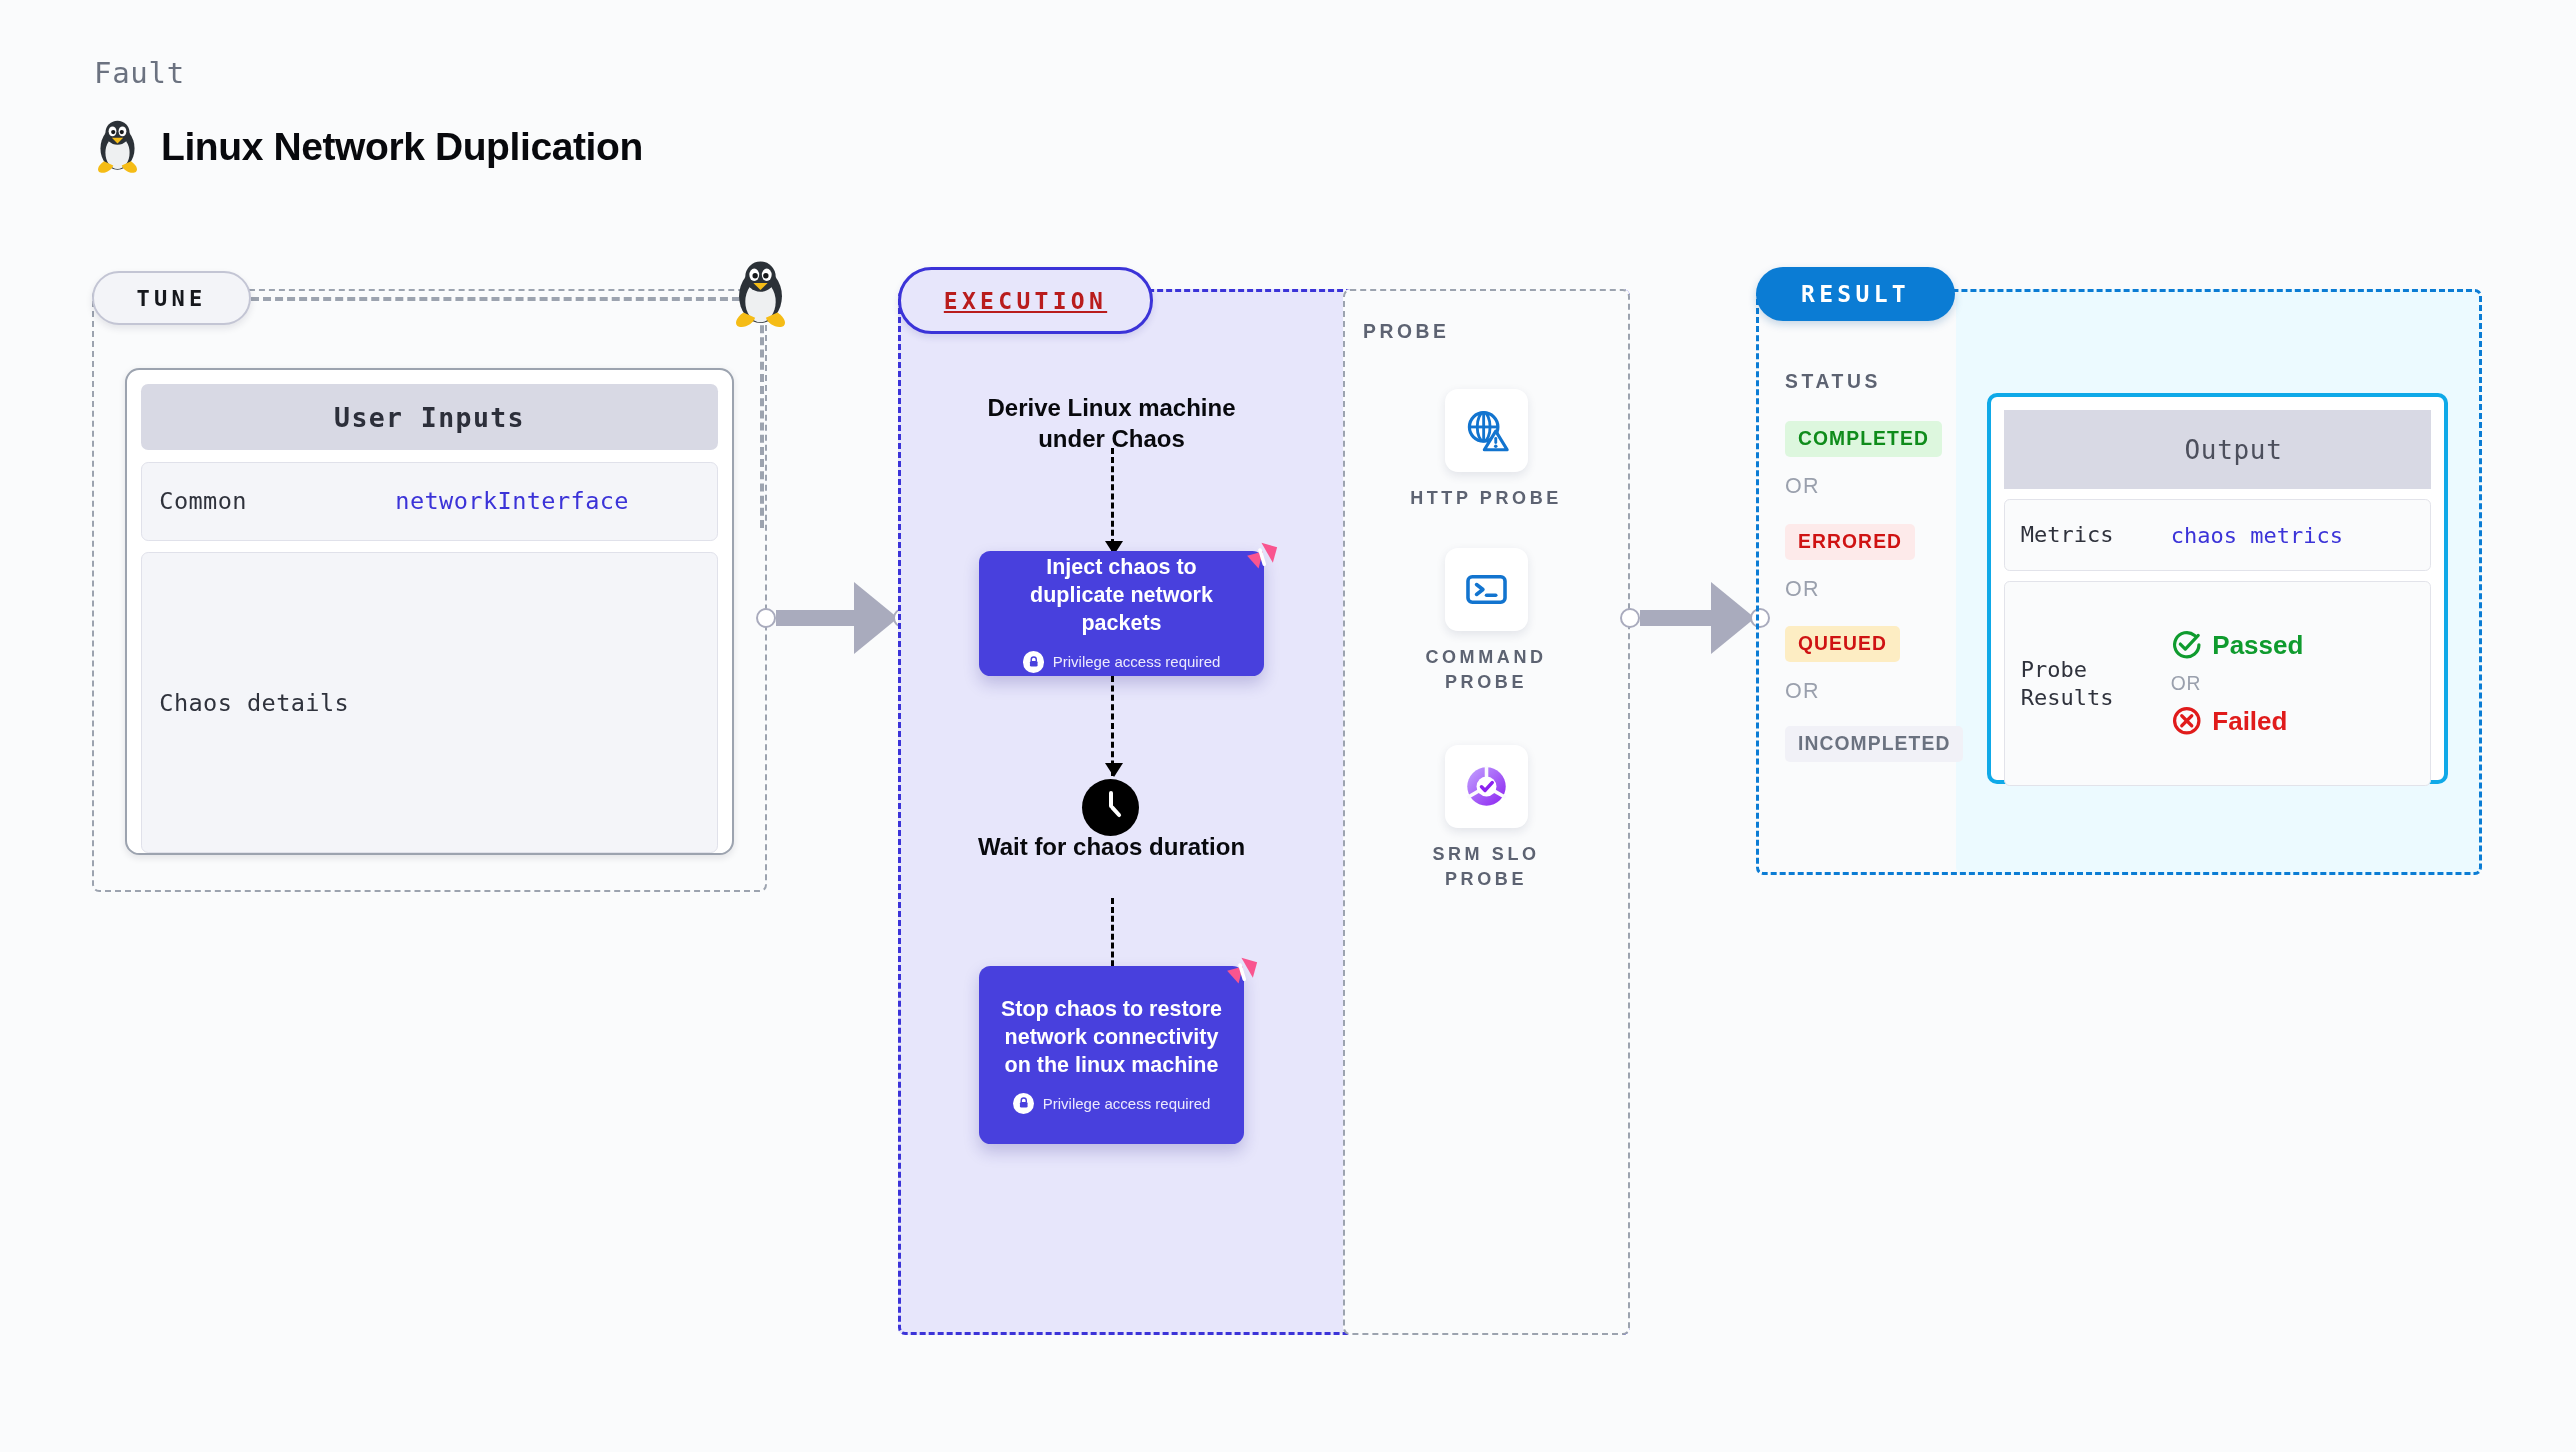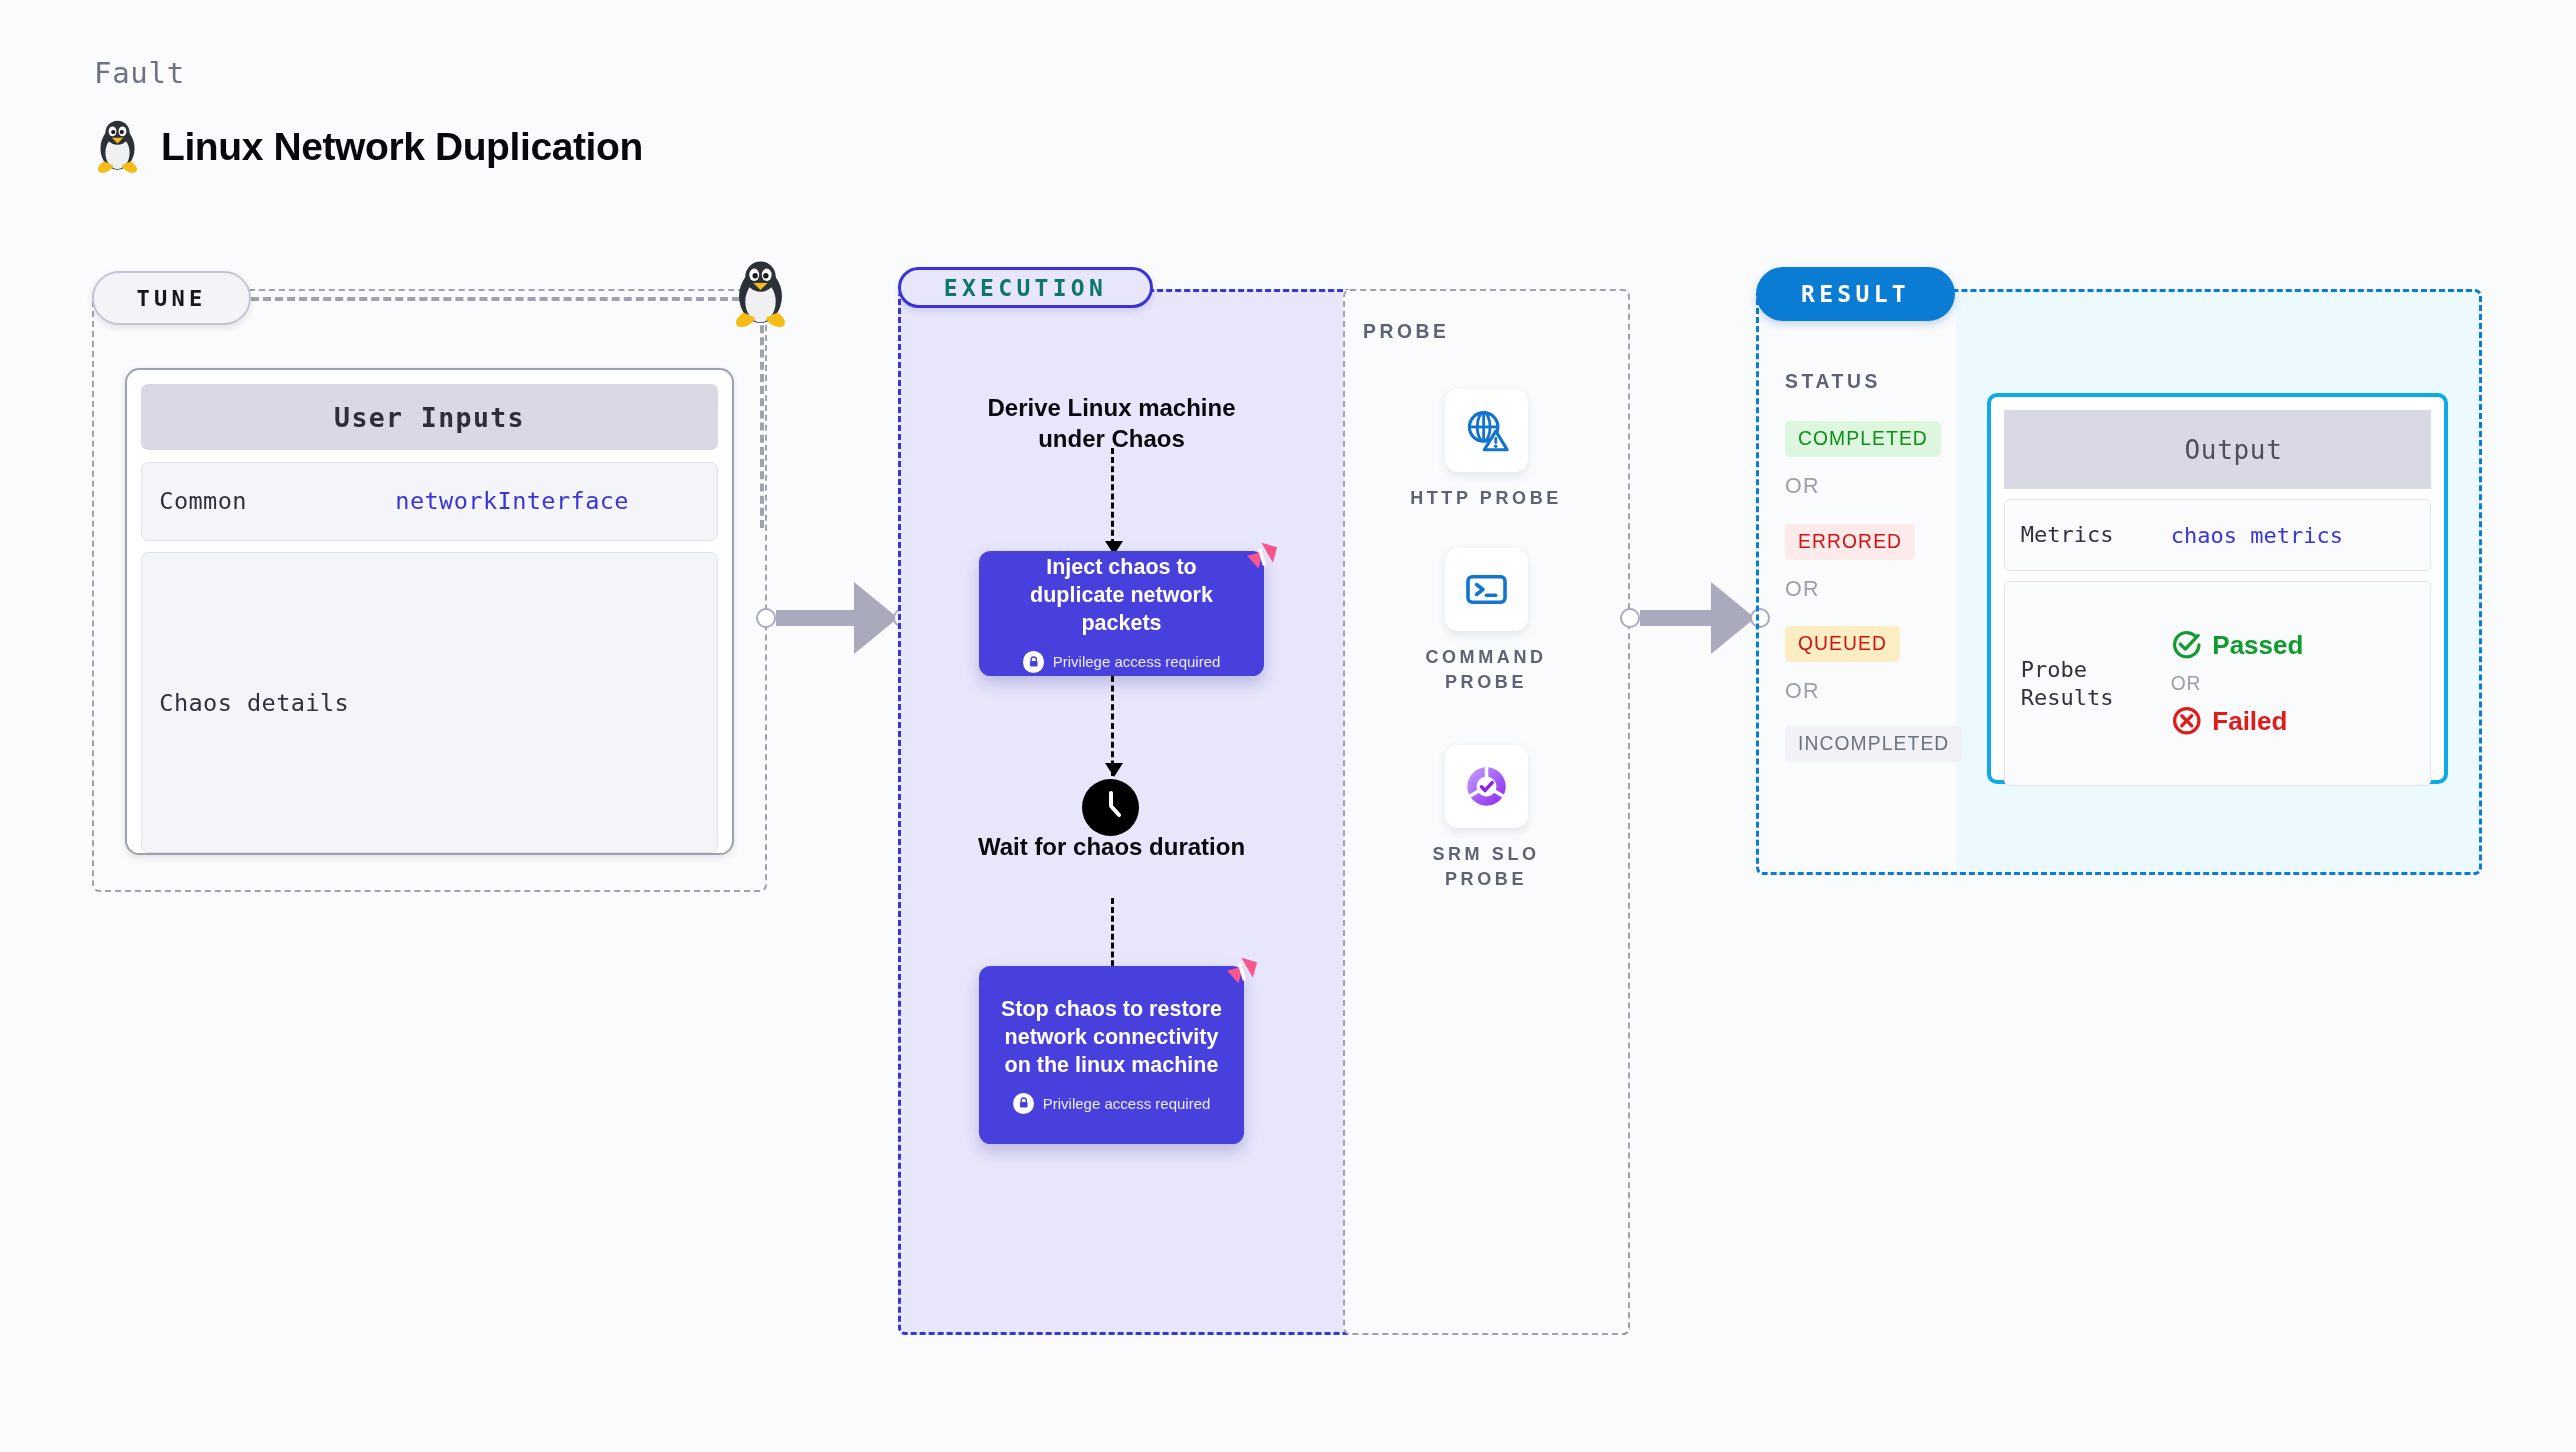--- a/index.html
+++ b/index.html
@@ -113,24 +113,25 @@
   }
 
   
   #exec-panel { left: 898px; top: 289px; width: 732px; height: 1046px; }
   #exec-panel .panel-body { border: 3.6px dashed #3b33d8; background: transparent; }
   #exec-fill {
     position:absolute; left:898px; top:289px; width: 446px; height: 1046px;
     background: #e7e6fb; border-radius: 7.2px;
   }
   #exec-pill {
-    left: 898px; top: 267px; width: 255px; height: 41px;
-    background: #e7e6fb; border: 3.6px solid #3b33d8; color: #0f766e;
+    left: 898px; top: 267px; width: 255px; height: 67px;
+    background: #e7e6fb; border: 3.6px solid #3b33d8; color: #b91c1c;
     font-size: 23px;
     box-shadow: 0 3.6px 7.2px rgba(40,32,140,.12);
+    text-decoration: underline;
   }
 
   .flow-text {
     position:absolute; text-align:center; font-weight:700;
     color:#08090d; font-size:24px; line-height:1.28; width: 301px;
   }
   #flow-derive { left: 961px; top: 393px; }
   #flow-wait   { left: 961px; top: 832px; }
 
   .vdash {
@@ -215,21 +216,21 @@
     background:#0b7cd4; color:#fff; font-size: 23px;
     box-shadow: 0 3.6px 8.6px rgba(10,80,150,.22);
   }
   #status-label {
     position:absolute; left: 1785px; top: 371px;
     font-size: 19.3px; font-weight:700; color:#5d6372; letter-spacing: 3.6px;
   }
   .status-chip {
     position:absolute; left: 1785px;
     border-radius: 5px; padding: 7.2px 13px;
-    font-size: 19.3px; font-weight: 400; letter-spacing: 1.1px;
+    font-size: 19.3px; font-weight: 700; letter-spacing: 1.1px;
   }
   .or-text {
     position:absolute; left: 1785px;
     font-size: 21.5px; color:#9aa0ad; letter-spacing: 1.4px;
   }
   #chip-completed { top: 421px; background:#ddf7de; color:#0f8c1b; }
   #or1 { top: 474px; }
   #chip-errored   { top: 524px; background:#fdeaea; color:#cf1313; }
   #or2 { top: 577px; }
   #chip-queued    { top: 626px; background:#fdedc3; color:#cf1313; }

